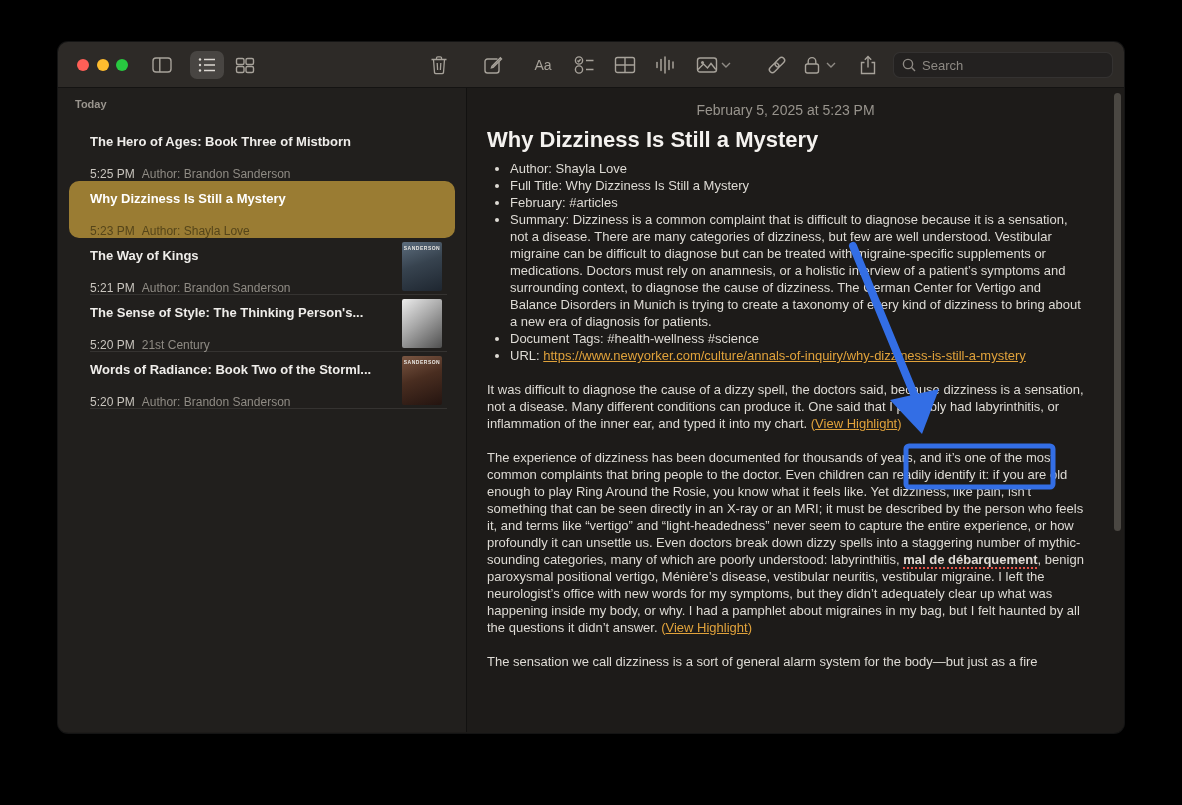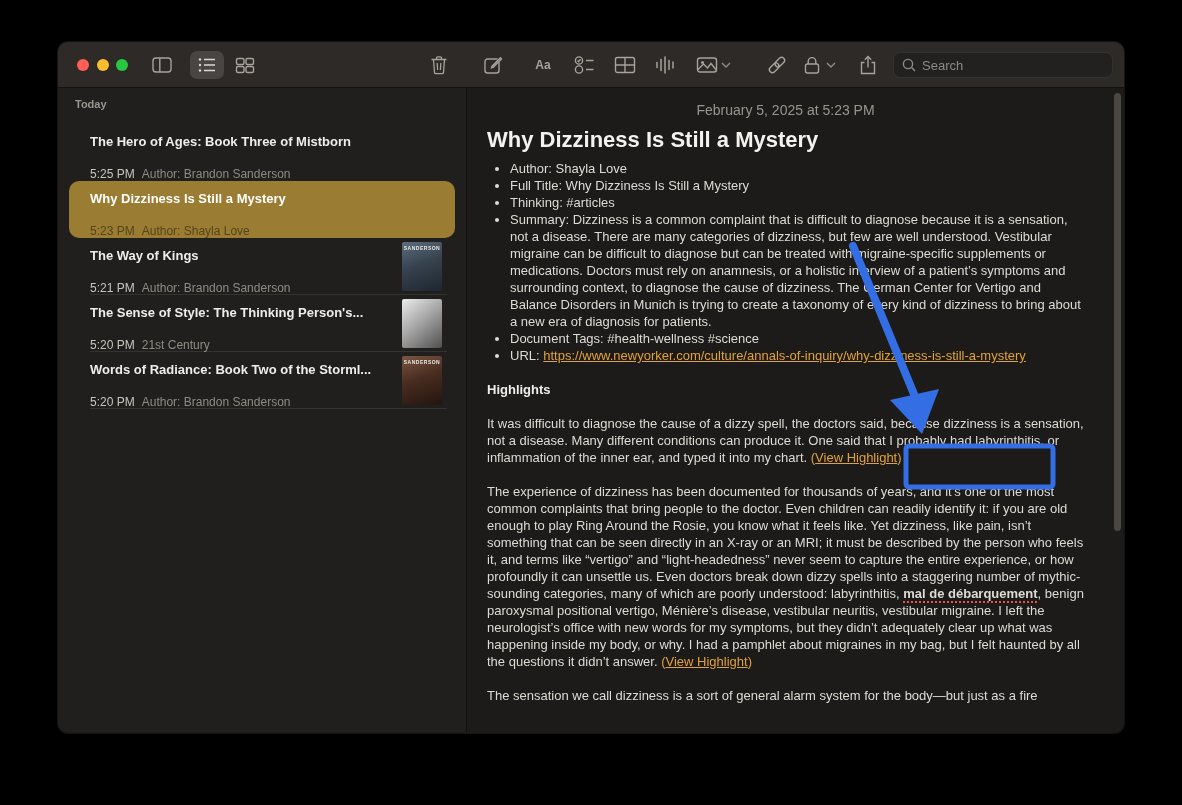--- a/index.html
+++ b/index.html
@@ -22,21 +22,21 @@
   .tl.green{left:58px;background:#28c840}
   .tbtn {
     position:absolute; top:9px; width:28px; height:28px;
     display:flex; align-items:center; justify-content:center;
     color:#a7a29a;
   }
   .tbtn svg { display:block; }
   .tbtn.selected { width:34px; background:rgba(255,255,255,.13); border-radius:7px; color:#dcd8d2; }
   .tgroup { position:absolute; top:9px; height:28px; display:flex; align-items:center; gap:3px; color:#a7a29a; }
   .chev { color:#8f8b85; }
-  .aa-label { font-size:12px; color:#a7a29a;font-weight:bold; }
+  .aa-label { font-size:14px; color:#a7a29a; }
   .searchbox {
     position:absolute; left:835px; top:10px; width:220px; height:26px;
     background:#232120; border:1px solid rgba(255,255,255,.08); border-radius:7px;
     display:flex; align-items:center; gap:6px; padding:0 8px;
     color:#8d8983; font-size:13px;
   }
   
   .main { display:flex; height:644px; }
   .sidebar { width:409px; background:#211f1d; border-right:1px solid #121110; position:relative; }
   .section-label { margin:10px 0 14px 17px; font-size:11px; font-weight:700; color:#9a958e; }
@@ -257,29 +257,28 @@
     </div>
 
     <div class="editor">
       <div class="doc">
         <div class="date">February 5, 2025 at 5:23 PM</div>
         <div class="note-title">Why Dizziness Is Still a Mystery</div>
 
         <ul class="meta">
           <li>Author: Shayla Love</li>
           <li>Full Title: Why Dizziness Is Still a Mystery</li>
-          <li>Thinking: #articles</li>
+          <li>February: #articles</li>
           <li>Summary: Dizziness is a common complaint that is difficult to diagnose because it is a sensation, not a disease. There are many categories of dizziness, but few are well understood. Vestibular migraine can be difficult to diagnose but can be treated with migraine-specific supplements or medications. Doctors must rely on anamnesis, or a holistic interview of a patient’s symptoms and surrounding context, to diagnose the cause of dizziness. The German Center for Vertigo and Balance Disorders in Munich is trying to create a taxonomy of every kind of dizziness to bring about a new era of diagnosis for patients.</li>
           <li>Document Tags: #health-wellness #science</li>
           <li>
             <span>URL: </span><a class="goldlink">https://www.newyorker.com/culture/annals-of-inquiry/why-dizziness-is-still-a-mystery</a>
           </li>
         </ul>
 
-        <div class="section-heading">Highlights</div>
 
         <div class="para">
           <span>It was difficult to diagnose the cause of a dizzy spell, the doctors said, because dizziness is a sensation, not a disease. Many different conditions can produce it. One said that I probably had labyrinthitis, or inflammation of the inner ear, and typed it into my chart. </span><span class="goldwrap">(</span><a class="goldlink">View Highlight</a><span class="goldwrap">)</span>
         </div>
 
         <div class="para">
           <span>The experience of dizziness has been documented for thousands of years, and it’s one of the most common complaints that bring people to the doctor. Even children can readily identify it: if you are old enough to play Ring Around the Rosie, you know what it feels like. Yet dizziness, like pain, isn’t something that can be seen directly in an X-ray or an MRI; it must be described by the person who feels it, and terms like “vertigo” and “light-headedness” never seem to capture the entire experience, or how profoundly it can unsettle us. Even doctors break down dizzy spells into a staggering number of mythic-sounding categories, many of which are poorly understood: labyrinthitis, </span><span class="misspell">mal de débarquement</span><span>, benign paroxysmal positional vertigo, Ménière’s disease, vestibular neuritis, vestibular migraine. I left the neurologist’s office with new words for my symptoms, but they didn’t adequately clear up what was happening inside my body, or why. I had a pamphlet about migraines in my bag, but I felt haunted by all the questions it didn’t answer. </span><span class="goldwrap">(</span><a class="goldlink">View Highlight</a><span class="goldwrap">)</span>
         </div>
 
         <div class="para">The sensation we call dizziness is a sort of general alarm system for the body—but just as a fire</div>

